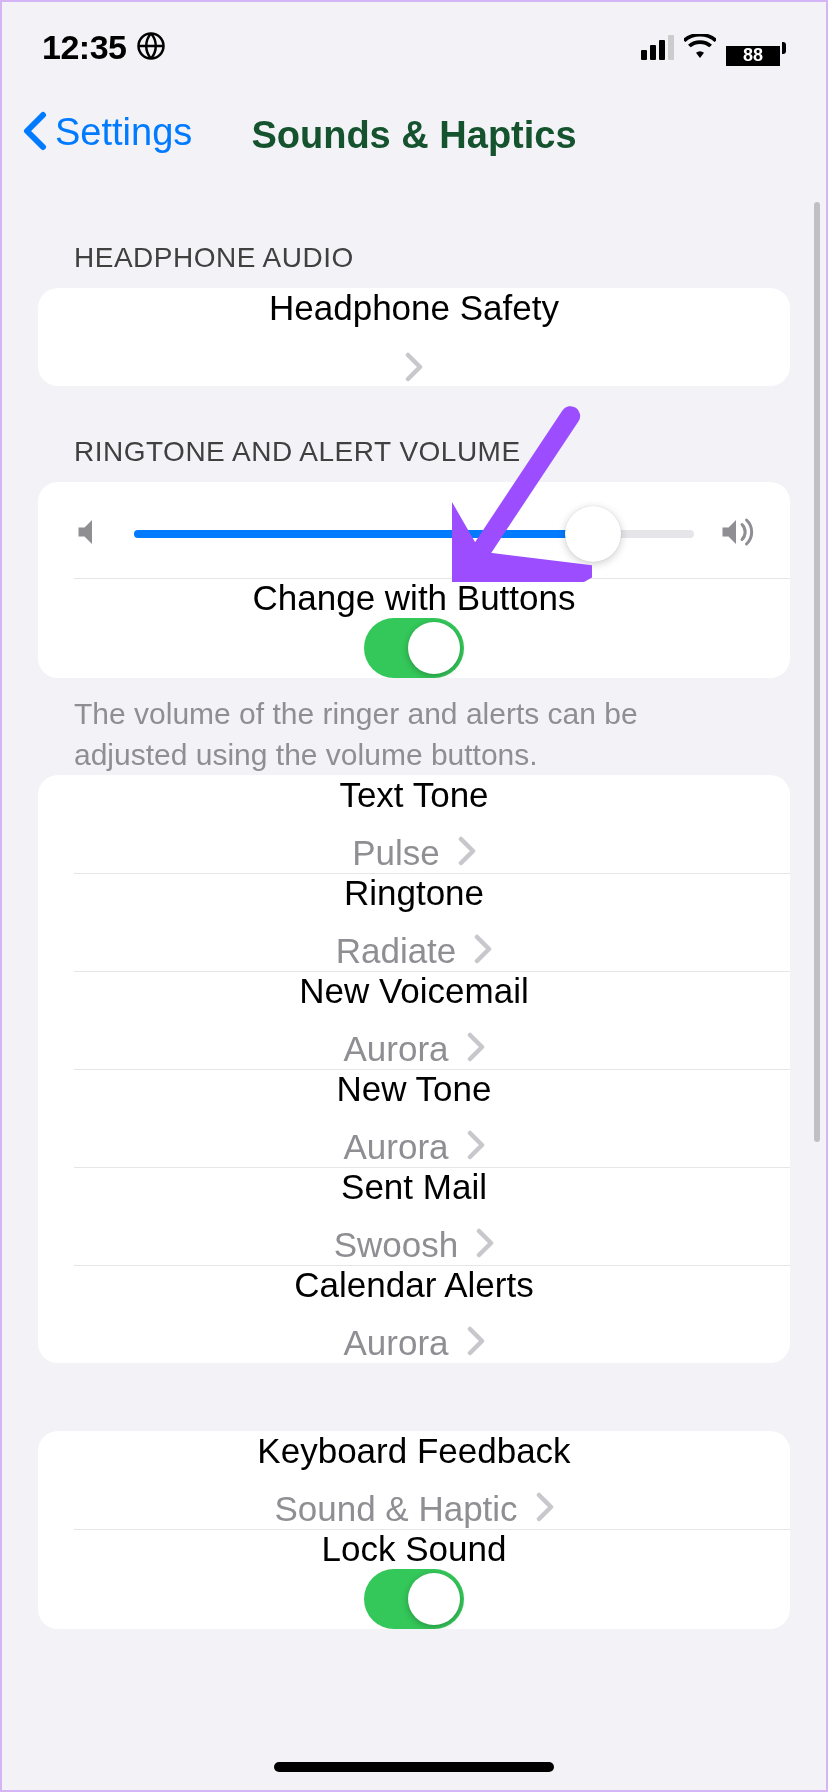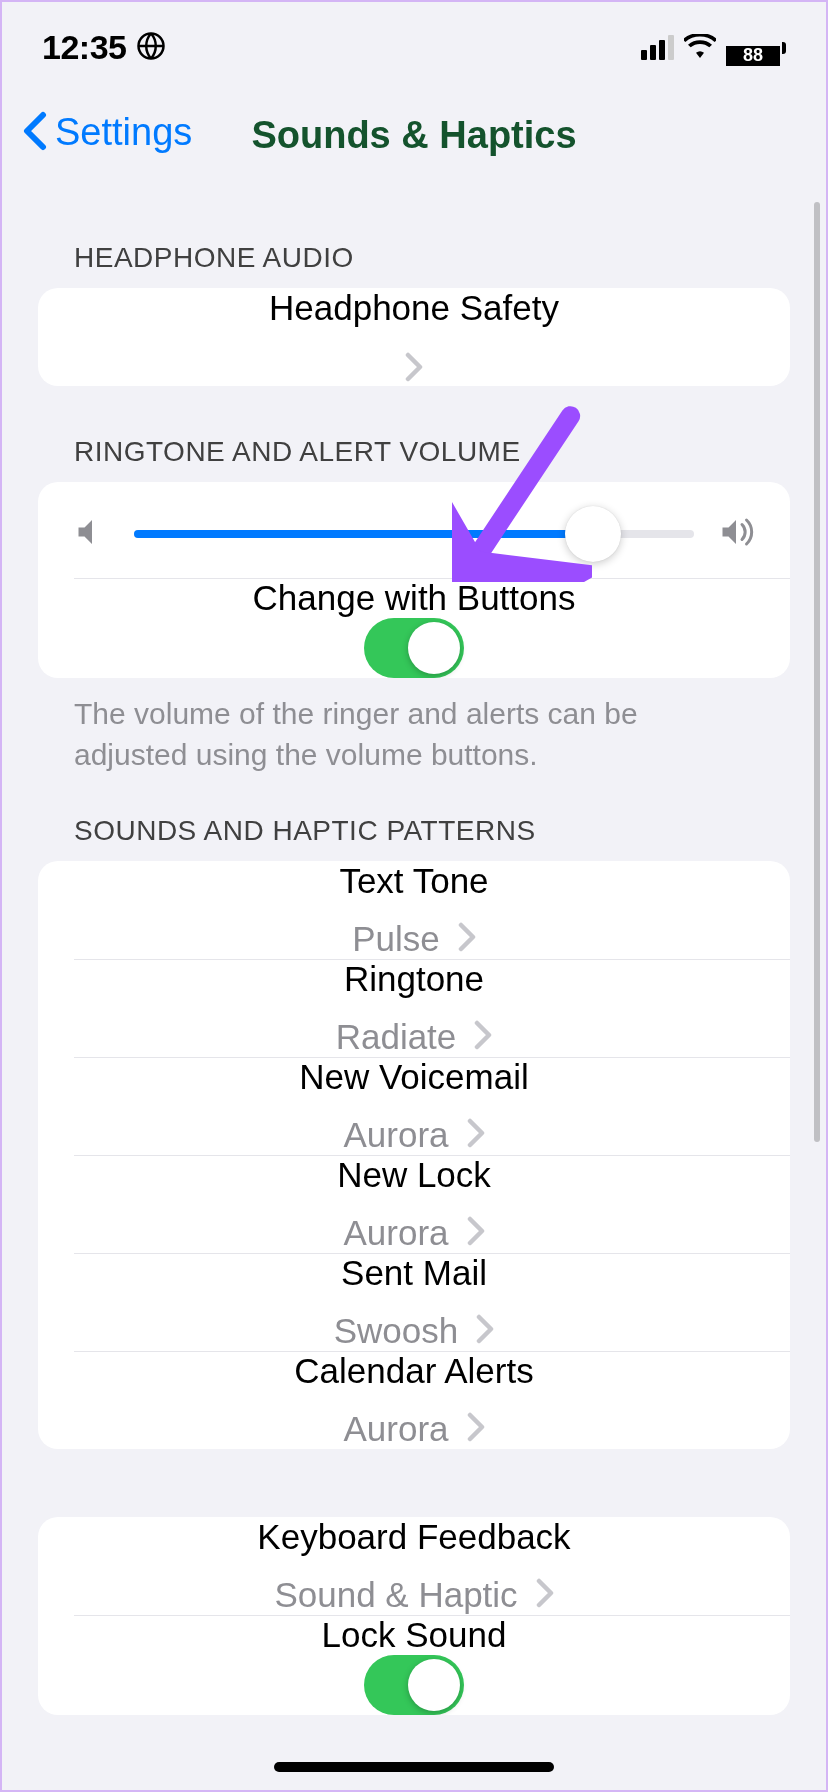--- a/index.html
+++ b/index.html
@@ -160,21 +160,20 @@
     </div>
     <div class="row">
       <span class="row-label">Change with Buttons</span>
       <div class="switch on">
         <div class="switch-knob"></div>
       </div>
     </div>
   </div>
   <div class="footer-text">The volume of the ringer and alerts can be adjusted using the volume buttons.</div>
 
-  <div class="section-header tight">SOUNDS AND HAPTIC PATTERNS</div>
   <div class="group" id="patterns-group">
       <div class="row">
         <span class="row-label">Text Tone</span>
         <div class="row-right">
           <span class="row-value">Pulse</span>
           <span class="disclosure"><svg viewBox="0 0 12 20" fill="none" stroke="#c7c7cc" stroke-width="3" stroke-linecap="round" stroke-linejoin="round">
               <path d="M2 2l8 8-8 8"></path>
             </svg></span>
         </div>
       </div>
@@ -190,21 +189,21 @@
       <div class="row">
         <span class="row-label">New Voicemail</span>
         <div class="row-right">
           <span class="row-value">Aurora</span>
           <span class="disclosure"><svg viewBox="0 0 12 20" fill="none" stroke="#c7c7cc" stroke-width="3" stroke-linecap="round" stroke-linejoin="round">
               <path d="M2 2l8 8-8 8"></path>
             </svg></span>
         </div>
       </div>
       <div class="row">
-        <span class="row-label">New Lock</span>
+        <span class="row-label">New Tone</span>
         <div class="row-right">
           <span class="row-value">Aurora</span>
           <span class="disclosure"><svg viewBox="0 0 12 20" fill="none" stroke="#c7c7cc" stroke-width="3" stroke-linecap="round" stroke-linejoin="round">
               <path d="M2 2l8 8-8 8"></path>
             </svg></span>
         </div>
       </div>
       <div class="row">
         <span class="row-label">Sent Mail</span>
         <div class="row-right">

